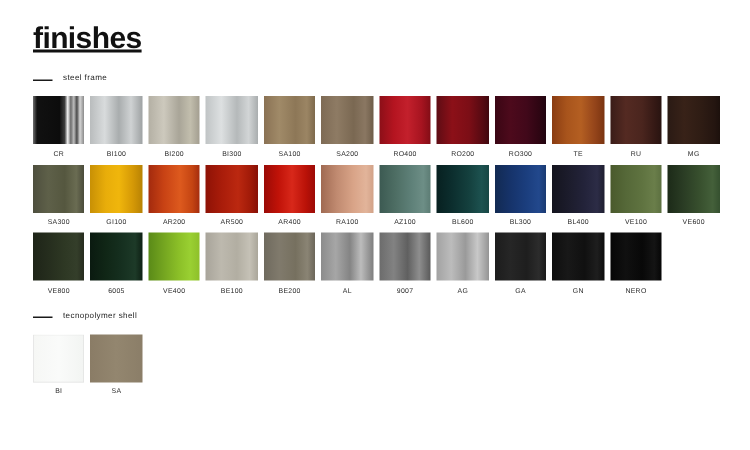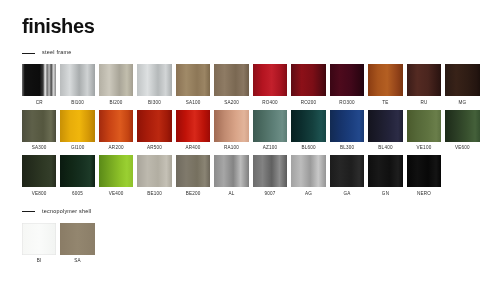--- a/index.html
+++ b/index.html
@@ -22,20 +22,21 @@
     padding: 16px 18px 0 22px;
     position: relative;
   }
   .page-title {
     font-size: 20px;
     font-weight: bold;
     letter-spacing: -0.4px;
     line-height: 1;
     margin: 0 0 12px 0;
     color: #111111;
+    text-decoration: underline;
   }
   .section-head {
     display: flex;
     align-items: center;
     gap: 7px;
     margin: 0 0 6px 0;
     height: 10px;
   }
   .rule {
     display: block;

